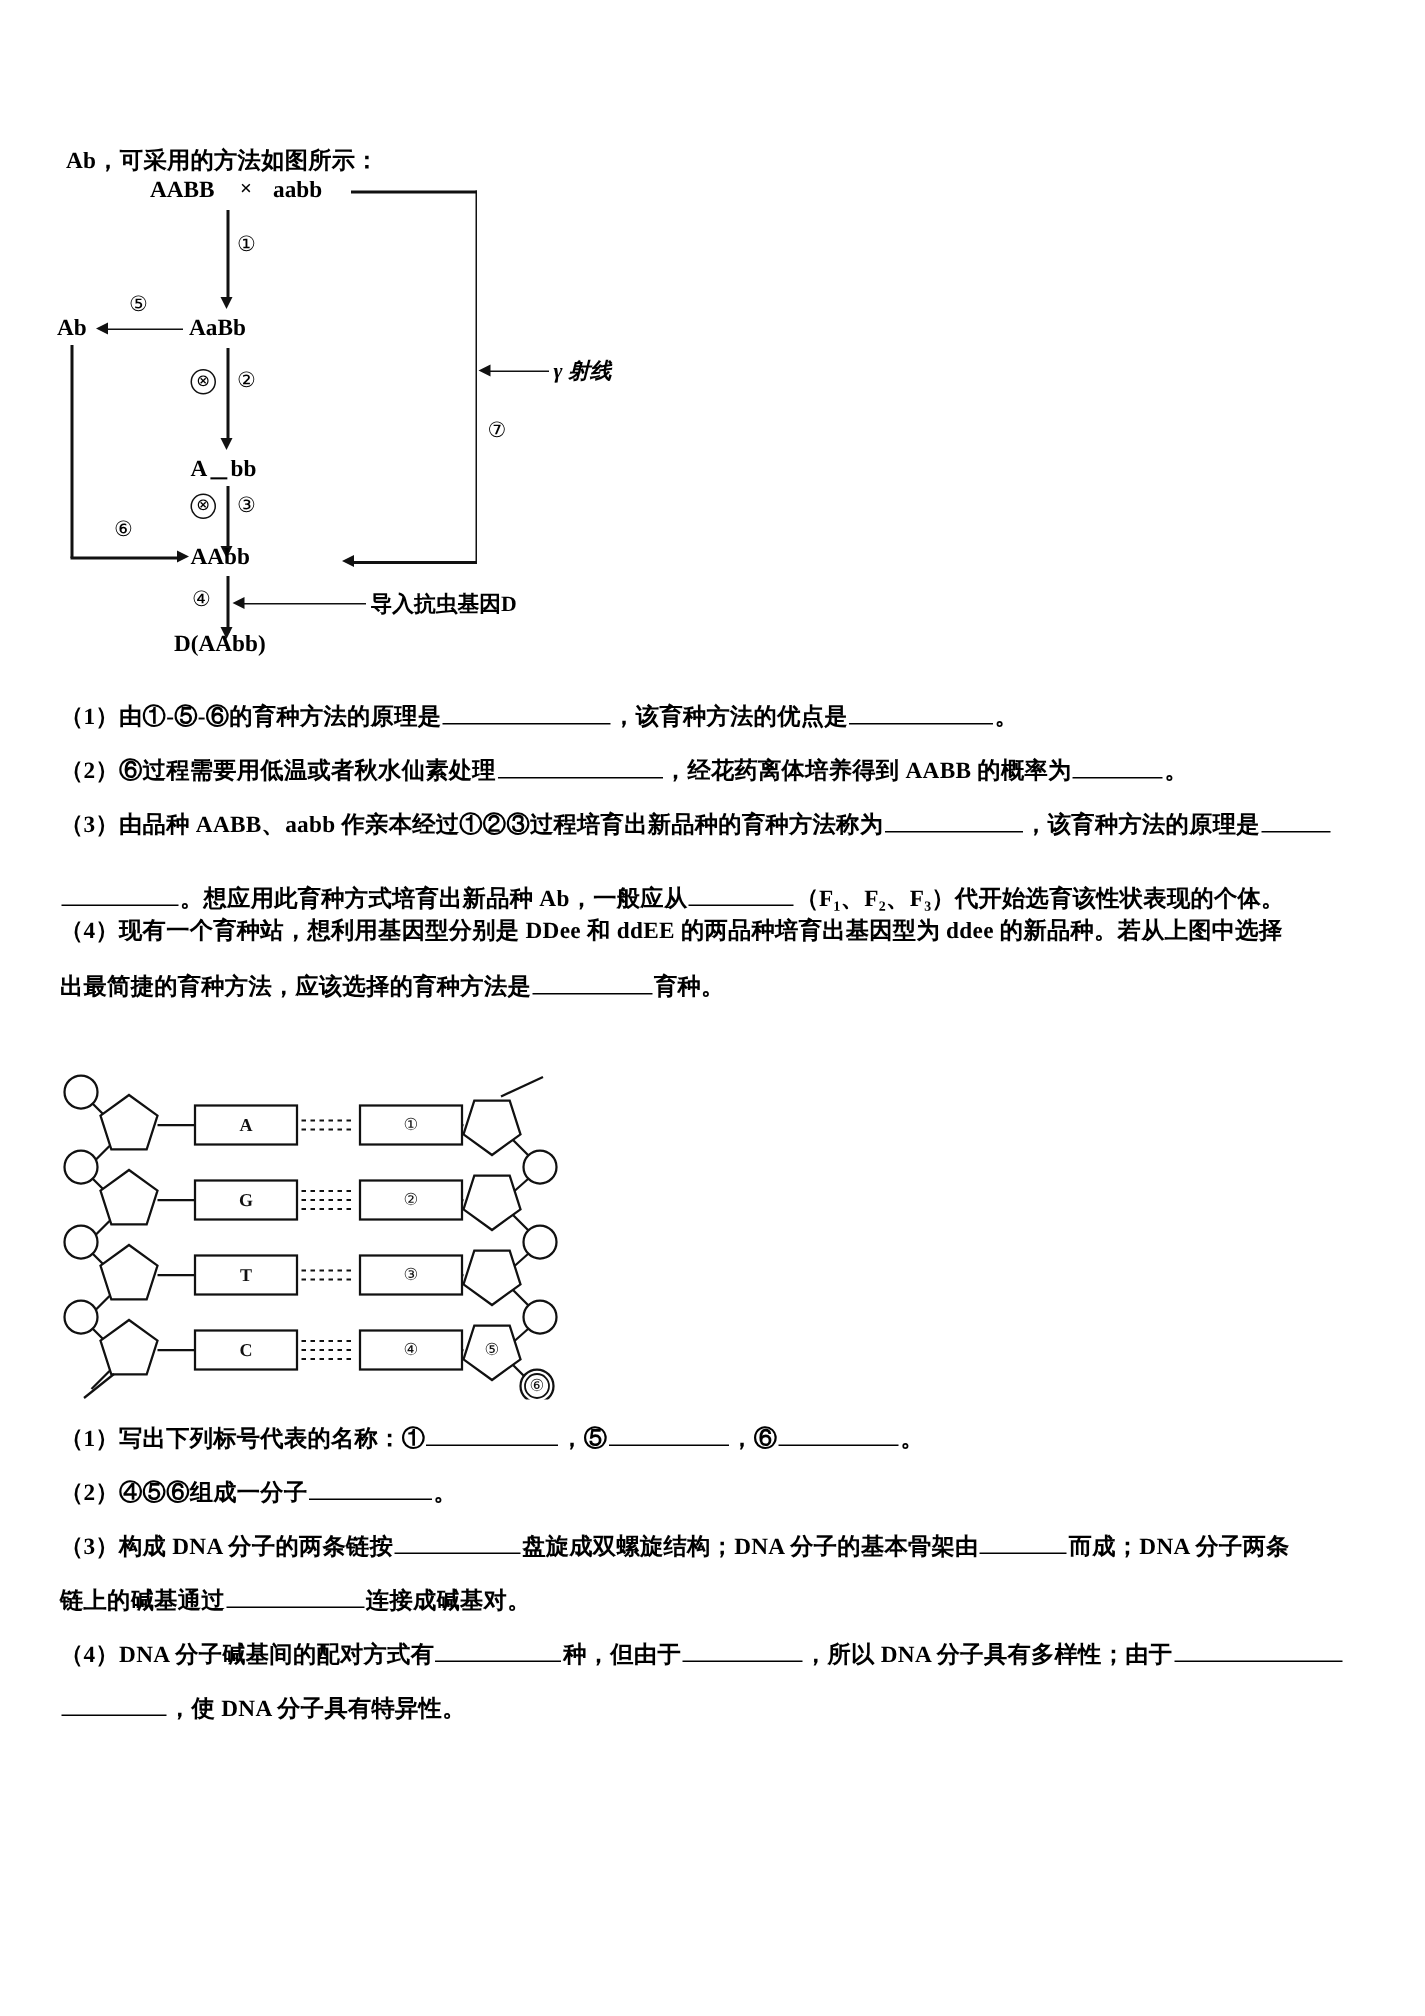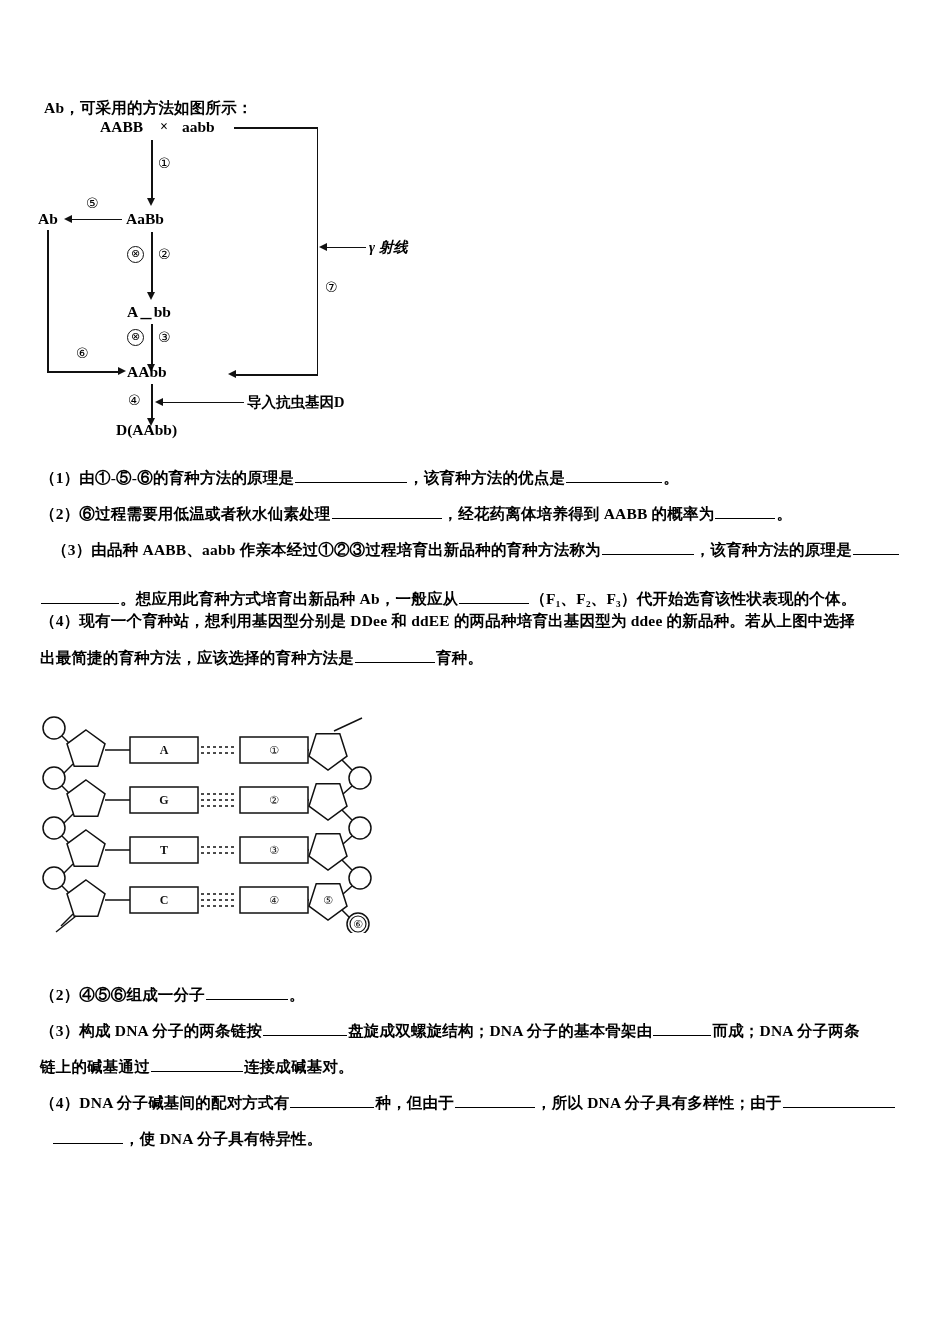--- a/index.html
+++ b/index.html
@@ -184,21 +184,21 @@
 
     <div class="hline" style="left:124px; top:283.5px; width:82px;"></div>
     <div class="arr arr-left" style="left:117px; top:279.5px;"></div>
     <div class="lbl" style="left:209px; top:275px;">导入抗虫基因D</div>
 
     <div class="node" style="left:78px; top:303px;">D(AAbb)</div>
   </div>
 
   <div class="ln" id="q10-1" style="left:40px; top:467px;"><span>（1）</span><span>由①-⑤-⑥的育种方法的原理是</span><span class="blank" style="width: 112px;"></span><span>，该育种方法的优点是</span><span class="blank" style="width: 96px;"></span><span>。</span></div>
   <div class="ln" id="q10-2" style="left:40px; top:503px;"><span>（2）</span><span>⑥过程需要用低温或者秋水仙素处理</span><span class="blank" style="width: 110px;"></span><span>，经花药离体培养得到 AABB 的概率为</span><span class="blank" style="width: 60px;"></span><span>。</span></div>
-  <div class="ln" id="q10-3" style="left:40px; top:539px;margin-left:12px;"><span>（3）</span><span>由品种 AABB、aabb 作亲本经过①②③过程培育出新品种的育种方法称为</span><span class="blank" style="width: 92px;"></span><span>，该育种方法的原理是</span><span class="blank" style="width: 46px;"></span></div>
+  <div class="ln" id="q10-3" style="left:40px; top:539px;"><span>（3）</span><span>由品种 AABB、aabb 作亲本经过①②③过程培育出新品种的育种方法称为</span><span class="blank" style="width: 92px;"></span><span>，该育种方法的原理是</span><span class="blank" style="width: 46px;"></span></div>
 
   <div class="ln" id="q10-3b" style="left:40px; top:588px;">
     <span class="blank" id="q10-3b-b1" style="width: 78px;"></span><span>。想应用此育种方式培育出新品种 Ab，一般应从</span><span class="blank" id="q10-3b-b2" style="width: 70px;"></span><span>（F₁、F₂、F₃）代开始选育该性状表现的个体。</span>
   </div>
 
   <div class="ln" style="left:40px; top:611px;">
     <span>（4）</span><span>现有一个育种站，想利用基因型分别是 DDee 和 ddEE 的两品种培育出基因型为 ddee 的新品种。若从上图中选择</span>
   </div>
   <div class="ln" style="left:40px; top:647px;">
     <span></span><span>出最简捷的育种方法，应该选择的育种方法是</span><span class="blank" id="q10-4-blank" style="width: 80px;"></span><span>育种。</span>
@@ -277,26 +277,27 @@
           <text x="126" y="142" class="dna-txt" fill="#111">T</text>
           <text x="236" y="142" class="dna-num" fill="#111">③</text>
           <text x="126" y="192" class="dna-txt" fill="#111">C</text>
           <text x="236" y="192" class="dna-num" fill="#111">④</text>
           <text x="320" y="216" class="dna-num" fill="#111" font-size="10">⑥</text>
           <text x="290" y="192" class="dna-num" fill="#111">⑤</text>
         </g>
     </svg>
   </div>
 
+  <div class="ln" id="q11-1" style="left:40px; top:948px;"><span>（1）</span><span>写出下列标号代表的名称：①</span><span class="blank" style="width: 88px;"></span><span>，⑤</span><span class="blank" style="width: 80px;"></span><span>，⑥</span><span class="blank" style="width: 80px;"></span><span>。</span></div>
   <div class="ln" id="q11-2" style="left:40px; top:984px;"><span>（2）</span><span>④⑤⑥组成一分子</span><span class="blank" style="width: 82px;"></span><span>。</span></div>
   <div class="ln" id="q11-3" style="left:40px; top:1020px;"><span>（3）</span><span>构成 DNA 分子的两条链按</span><span class="blank" style="width: 84px;"></span><span>盘旋成双螺旋结构；DNA 分子的基本骨架由</span><span class="blank" style="width: 58px;"></span><span>而成；DNA 分子两条</span></div>
 
   <div class="ln" id="q11-3b" style="left:40px; top:1056px;">
     <span>链上的碱基通过</span><span class="blank" id="q11-3b-blank" style="width: 92px;"></span><span>连接成碱基对。</span>
   </div>
 
   <div class="ln" id="q11-4" style="left:40px; top:1092px;"><span>（4）</span><span>DNA 分子碱基间的配对方式有</span><span class="blank" style="width: 84px;"></span><span>种，但由于</span><span class="blank" style="width: 80px;"></span><span>，所以 DNA 分子具有多样性；由于</span><span class="blank" style="width: 112px;"></span></div>
 
-  <div class="ln" id="q11-4b" style="left:52px; top:1128px;">
+  <div class="ln" id="q11-4b" style="left:40px; top:1128px;">
     <span class="blank" id="q11-4b-blank" style="width: 70px;"></span><span>，使 DNA 分子具有特异性。</span>
   </div>
 
 </div>
 
 </body></html>

